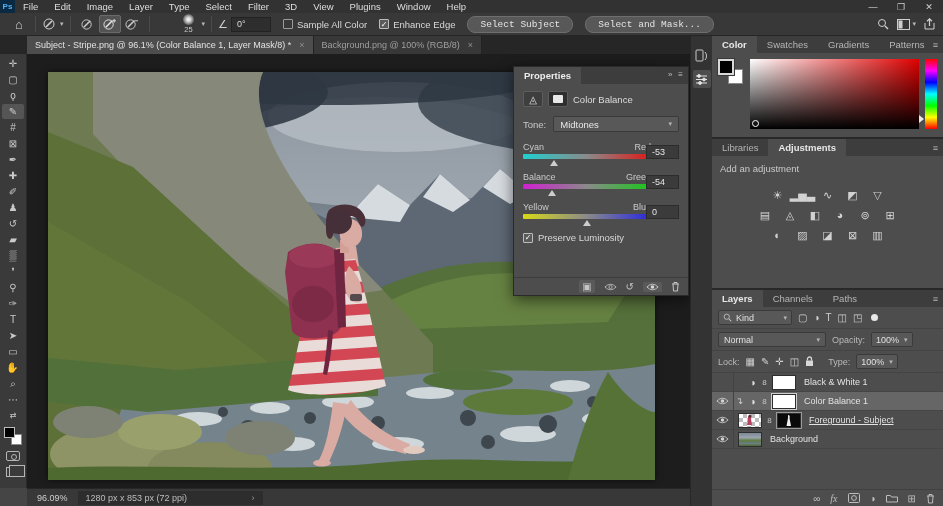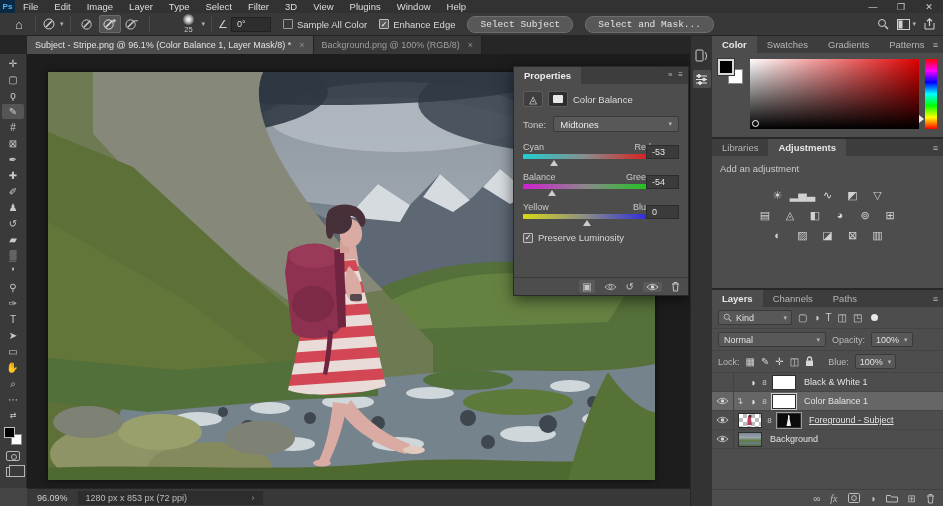--- a/index.html
+++ b/index.html
@@ -502,21 +502,21 @@
         <span class="fltico">▦</span>
         <span class="fltico">✎</span>
         <span class="fltico">✛</span>
         <span class="fltico">◫</span>
         <span>
           <svg width="9" height="11" viewBox="0 0 9 11">
               <rect x="1" y="4.5" width="7" height="5.5" fill="#d8d8d8"></rect>
               <path d="M2.5 4.5 V3 a2 2 0 0 1 4 0 V4.5" fill="none" stroke="#d8d8d8" stroke-width="1.3"></path>
             </svg>
         </span>
-        <span class="smalllbl" style="margin-left:8px;">Blue:</span>
+        <span class="smalllbl" style="margin-left:8px;">Type:</span>
         <div class="valbox">
           <span>100%</span>
           <span class="chev">▾</span>
         </div>
       </div>
 
       <div class="lrows">
 
         <div class="lrow">
           <div class="eyecell"></div>

